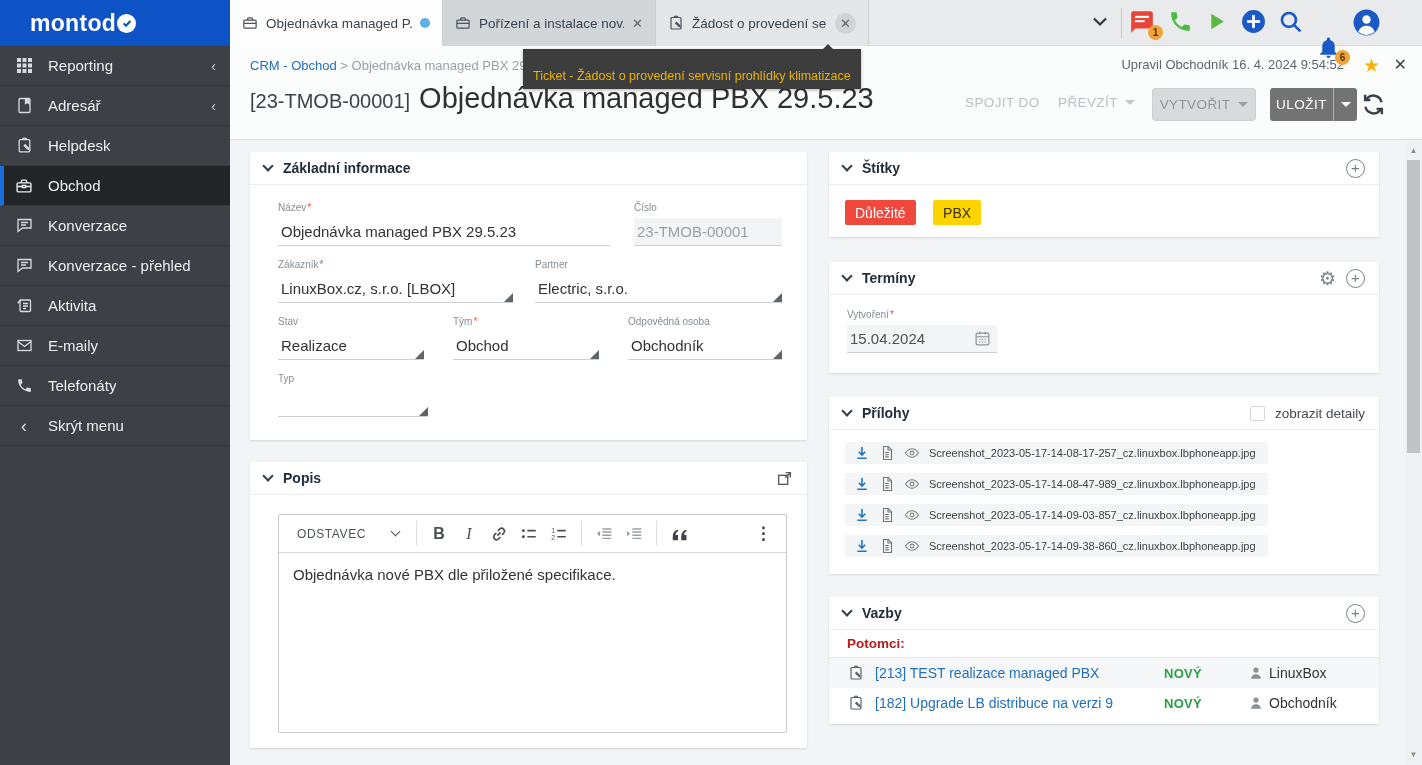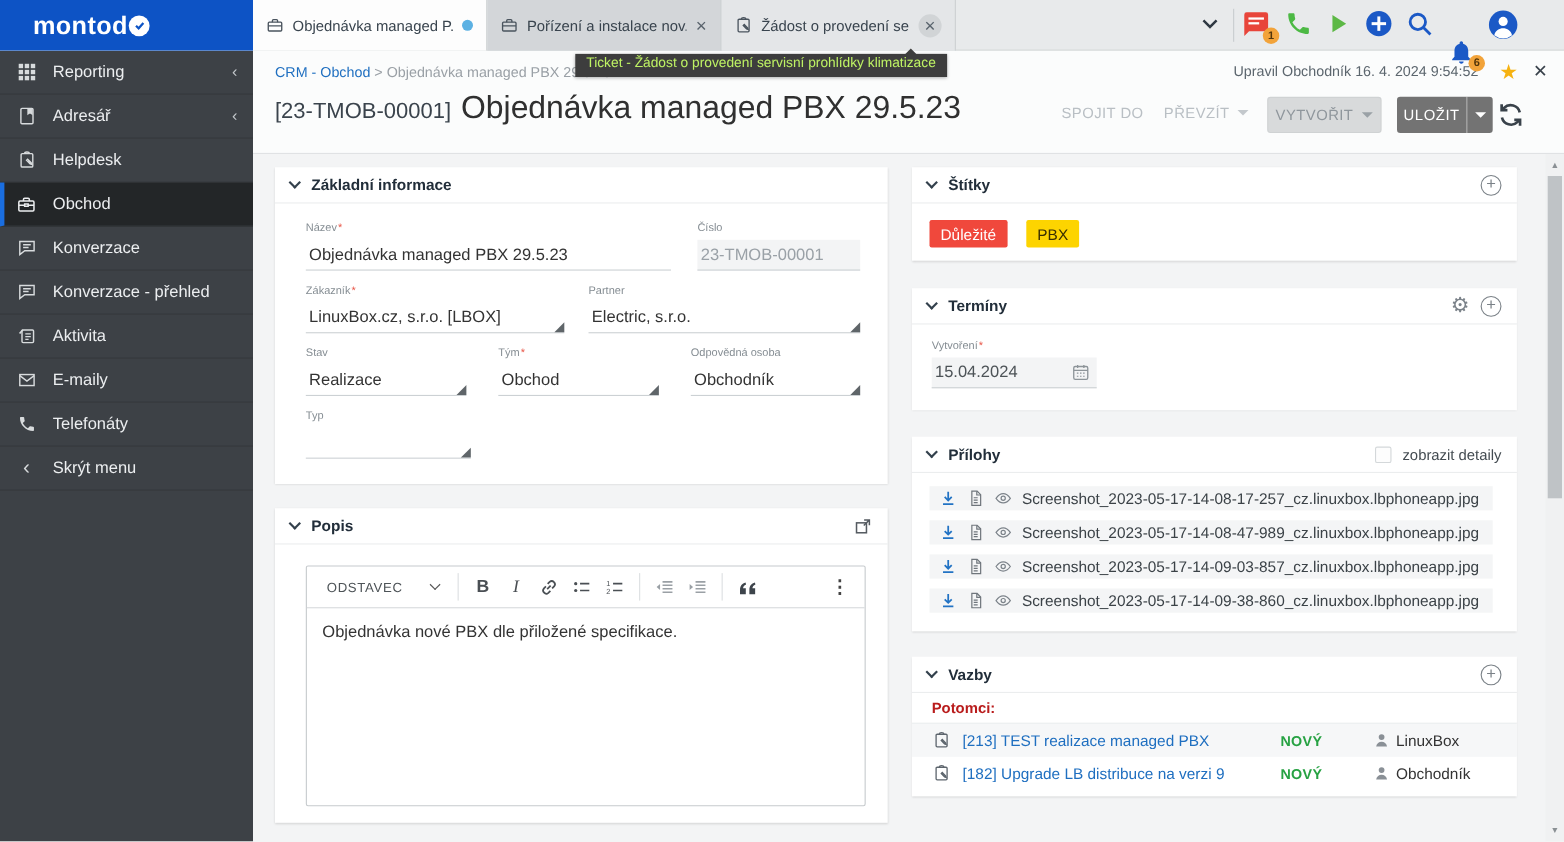--- a/index.html
+++ b/index.html
@@ -44,21 +44,21 @@
   .caret { width:0; height:0; border-left:5px solid transparent; border-right:5px solid transparent; border-top:5px solid #c3c8cc; }
   .btn-create { position:absolute; left:922px; top:0; width:104px; height:33px; background:#d8dadb; border:1px solid #cfd2d3; border-radius:3px; color:#8f969c; font-size:13.5px; display:flex; align-items:center; justify-content:center; gap:8px; letter-spacing:.4px; }
   .btn-create .caret { border-top-color:#9aa1a6; }
   .btn-save { position:absolute; left:1040px; top:0; width:87px; height:33px; background:#737373; border-radius:3px; color:#fff; display:flex; align-items:stretch; font-size:13.5px; letter-spacing:.5px; }
   .btn-save .main { flex:1; display:flex; align-items:center; justify-content:center; }
   .btn-save .dd { width:24px; border-left:1px solid rgba(255,255,255,.45); display:flex; align-items:center; justify-content:center; }
   .btn-save .caret { border-top-color:#fff; }
   .refresh { position:absolute; left:1130px; top:3px; }
 
   
-  .tooltip { position:absolute; left:523px; top:49px; z-index:40; background:#3d3d3d; color:#bef264; font-size:12.5px; padding:1px 10px 6px; white-space:nowrap; box-shadow:0 1px 3px rgba(0,0,0,.3);text-align:right; }
+  .tooltip { position:absolute; left:523px; top:49px; z-index:40; background:#3d3d3d; color:#eab308; font-size:12.5px; padding:20px 10px 6px; white-space:nowrap; box-shadow:0 1px 3px rgba(0,0,0,.3);text-align:right; }
   .tooltip::before { content:""; position:absolute; top:-5px; left:300px; border-left:5px solid transparent; border-right:5px solid transparent; border-bottom:5px solid #3d3d3d; }
 
   
   .sidebar { position:absolute; left:0; top:46px; width:230px; bottom:0; background:#3d4146; }
   .sb-item { height:40px; display:flex; align-items:center; gap:15px; padding:0 14px 0 15px; color:#eceef0; font-size:15px; border-bottom:1px solid #35393d; }
   .sb-item.active { background:#232628; border-left:4px solid #1a6ee0; padding-left:11px; }
   .sb-item .sbico { width:18px; flex:none; display:flex; justify-content:center; }
   .sb-item .exp { margin-left:auto; color:#c3c7cb; font-size:15px; }
   .sb-chev { font-size:19px; color:#d8dbdd; line-height:14px; }
 
@@ -100,21 +100,21 @@
   
   .tagrow { padding:15px 16px; }
   .tag { display:inline-flex; align-items:center; height:25px; padding:0 10px; border-radius:2px; font-size:14px; margin-right:13px; }
   .tag.red { background:#f0483c; color:#fff; }
   .tag.yellow { background:#fdd400; color:#3a3000; }
 
   
   .cbx { width:15px; height:15px; border:1px solid #d4d8da; background:#fdfdfd; border-radius:2px; }
   .cbx-lbl { font-size:13.5px; color:#434b51;text-align:center; }
   .files { padding:12px 0 0 16px; }
-  .file-row { display:inline-flex; align-items:center; gap:9px; background:#f4f5f6; padding:3px 12px 3px 9px; margin-bottom:9px; font-size:14px; color:#3b4247; }
+  .file-row { display:inline-flex; align-items:center; gap:9px; background:#f4f5f6; padding:3px 12px 3px 9px; margin-bottom:9px; font-size:11px; color:#3b4247; }
   .files .wrap { display:block; }
 
   
   .grp-lbl { height:28px; display:flex; align-items:center; padding:0 18px; font-size:13.5px; font-weight:bold; color:#b91c1c; border-bottom:1px solid #e8eaeb; }
   .vz-row { height:30px; display:flex; align-items:center; padding:0 14px 0 19px; font-size:14px; gap:11px; }
   .vz-row.odd { background:#f6f7f8; }
   .vz-row .lnk { color:#1f6fc0; width:278px; white-space:nowrap; overflow:hidden; }
   .vz-row .st { color:#27a243; font-weight:bold; font-size:13px; width:74px; letter-spacing:.3px; }
   .vz-row .own { color:#333; display:flex; align-items:center; gap:6px; }
 

